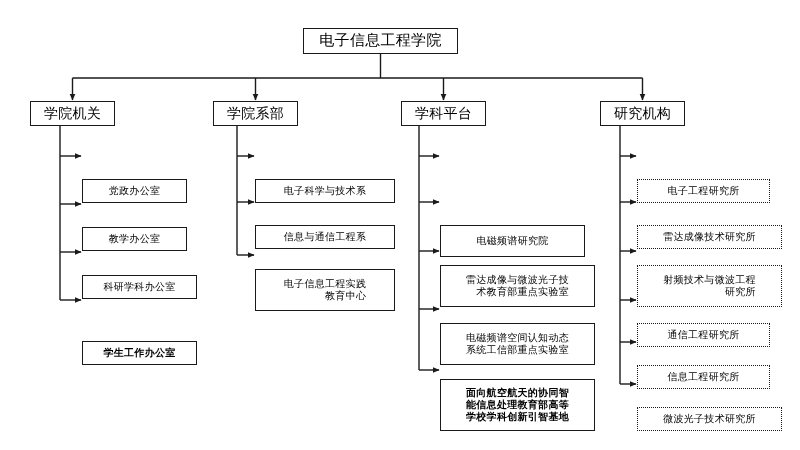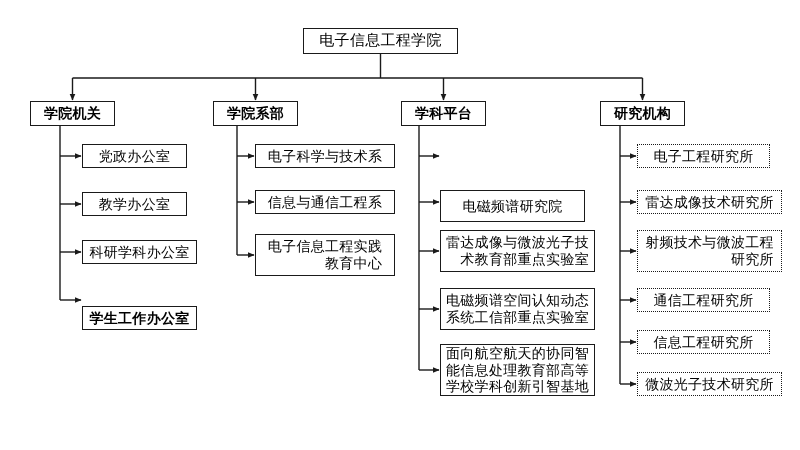--- a/index.html
+++ b/index.html
@@ -19,22 +19,22 @@
     display:flex;align-items:center;justify-content:center;
     text-align:right;
     color:#000000;
     line-height:1.18;
     white-space:pre-line;
     letter-spacing:0.3px;
   }
   .node.solid{border:1px solid #1a1a1a;}
   .node.dotted{border:1px dotted #1a1a1a;}
   .node.root{font-size:15px;}
-  .node.lvl2{font-size:14px;font-weight:bold;}
-  .node.lvl3{font-size:14px;}
+  .node.lvl2{font-size:14px;}
+  .node.lvl3{font-size:10px;margin-top:35px;}
 </style>
 </head>
 <body>
 
 <div id="chart-root">
   <svg id="wires" viewBox="0 0 800 450" xmlns="http://www.w3.org/2000/svg">
     <defs>
       <marker id="arrow" markerWidth="7" markerHeight="7" refX="6.4" refY="3" orient="auto" markerUnits="userSpaceOnUse">
         <path d="M0,0 L7,3 L0,6 z" fill="#1a1a1a"></path>
       </marker>
@@ -80,21 +80,21 @@
     <div class="node solid lvl3" style="left: 255px; top: 144px; width: 140px; height: 24px;">电子科学与技术系</div>
     <div class="node solid lvl3" style="left: 255px; top: 234px; width: 140px; height: 42px;">电子信息工程实践
 教育中心</div>
     <div class="node solid lvl3" style="left: 255px; top: 190px; width: 140px; height: 24px;">信息与通信工程系</div>
     <div class="node solid lvl2" style="left: 401px; top: 101px; width: 85px; height: 25px;">学科平台</div>
     <div class="node solid lvl3" style="left: 440px; top: 190px; width: 145px; height: 32px;">电磁频谱研究院</div>
     <div class="node solid lvl3" style="left: 440px; top: 230px; width: 155px; height: 42px;">雷达成像与微波光子技
 术教育部重点实验室</div>
     <div class="node solid lvl3" style="left: 440px; top: 288px; width: 155px; height: 42px;">电磁频谱空间认知动态
 系统工信部重点实验室</div>
-    <div class="node solid lvl3" style="left: 440px; top: 344px; width: 155px; height: 52px;">面向航空航天的协同智
+    <div class="node solid lvl3" style="left: 440px; top: 344px; width: 155px; height: 52px; font-weight: bold;">面向航空航天的协同智
 能信息处理教育部高等
 学校学科创新引智基地</div>
     <div class="node solid lvl2" style="left: 600px; top: 101px; width: 85px; height: 25px;">研究机构</div>
     <div class="node dotted lvl3" style="left: 637px; top: 144px; width: 133px; height: 24px;">电子工程研究所</div>
     <div class="node dotted lvl3" style="left: 637px; top: 190px; width: 145px; height: 24px;">雷达成像技术研究所</div>
     <div class="node dotted lvl3" style="left: 637px; top: 230px; width: 145px; height: 42px;">射频技术与微波工程
 研究所</div>
     <div class="node dotted lvl3" style="left: 637px; top: 288px; width: 133px; height: 24px;">通信工程研究所</div>
     <div class="node dotted lvl3" style="left: 637px; top: 330px; width: 133px; height: 24px;">信息工程研究所</div>
     <div class="node dotted lvl3" style="left: 637px; top: 372px; width: 145px; height: 24px;">微波光子技术研究所</div>

